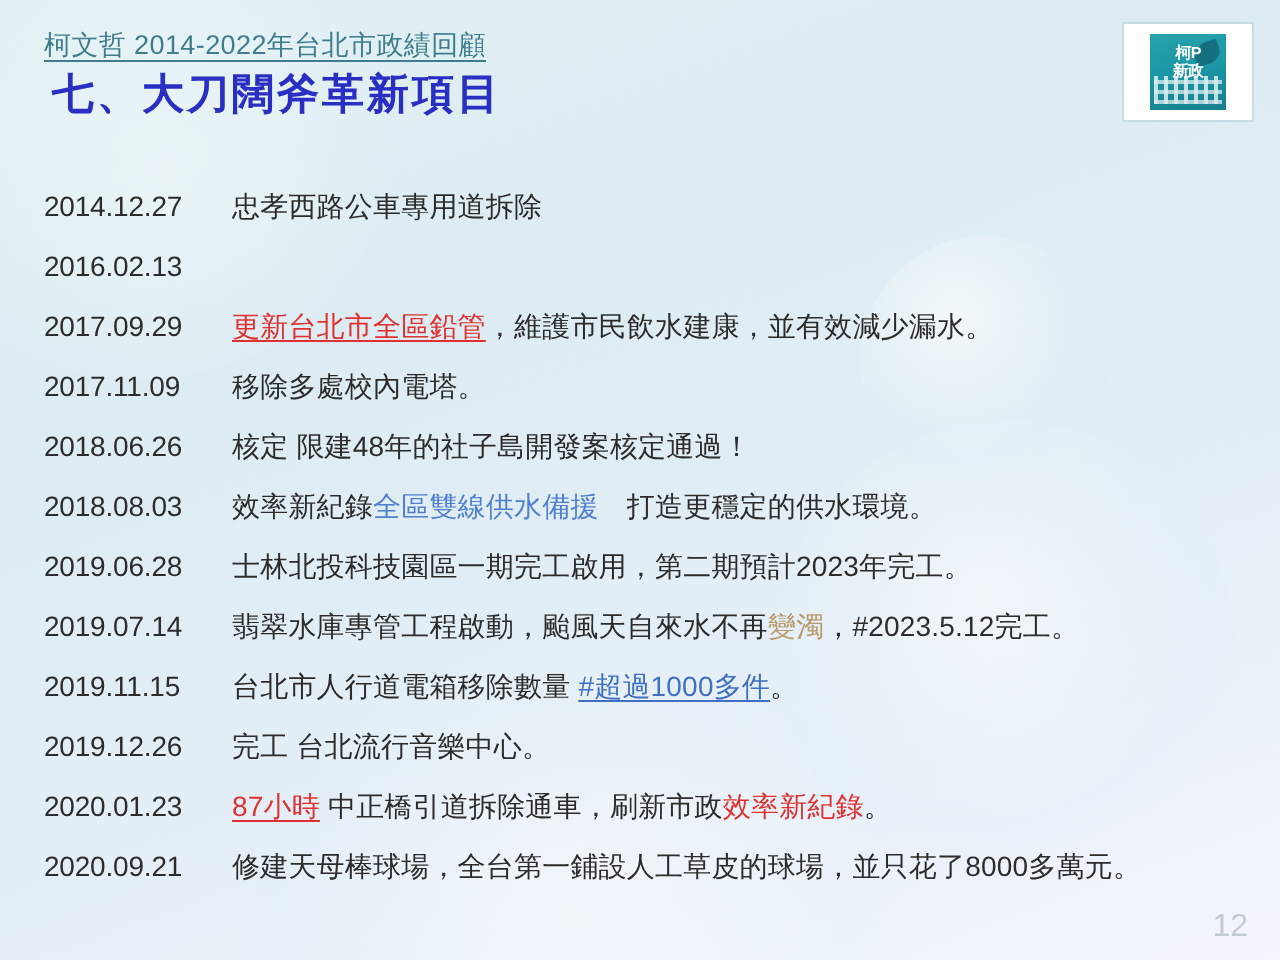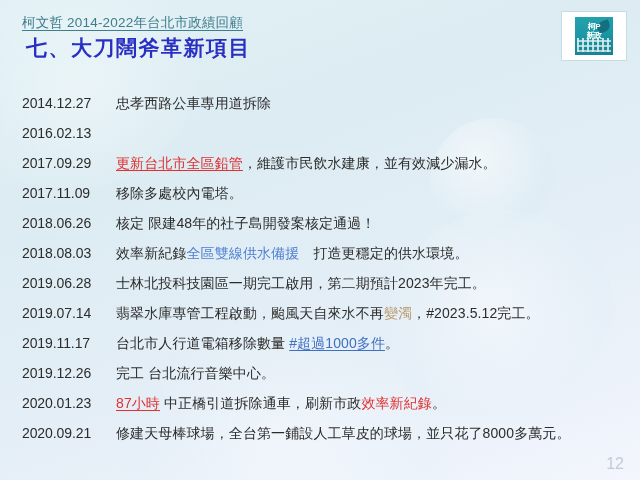--- a/index.html
+++ b/index.html
@@ -245,21 +245,21 @@
       </div>
       <div class="row">
         <div class="date">2019.06.28</div>
         <div class="desc"><span>士林北投科技園區一期完工啟用，第二期預計2023年完工。</span></div>
       </div>
       <div class="row">
         <div class="date">2019.07.14</div>
         <div class="desc"><span>翡翠水庫專管工程啟動，颱風天自來水不再</span><span class="hl-tan">變濁</span><span>，#2023.5.12完工。</span></div>
       </div>
       <div class="row">
-        <div class="date">2019.11.17</div>
+        <div class="date">2019.11.15</div>
         <div class="desc"><span>台北市人行道電箱移除數量 </span><span class="hl-blue-u">#超過1000多件</span><span>。</span></div>
       </div>
       <div class="row">
         <div class="date">2019.12.26</div>
         <div class="desc"><span>完工 台北流行音樂中心。</span></div>
       </div>
       <div class="row">
         <div class="date">2020.01.23</div>
         <div class="desc"><span class="hl-red-u">87小時</span><span> 中正橋引道拆除通車，刷新市政</span><span class="hl-red">效率新紀錄</span><span>。</span></div>
       </div>

